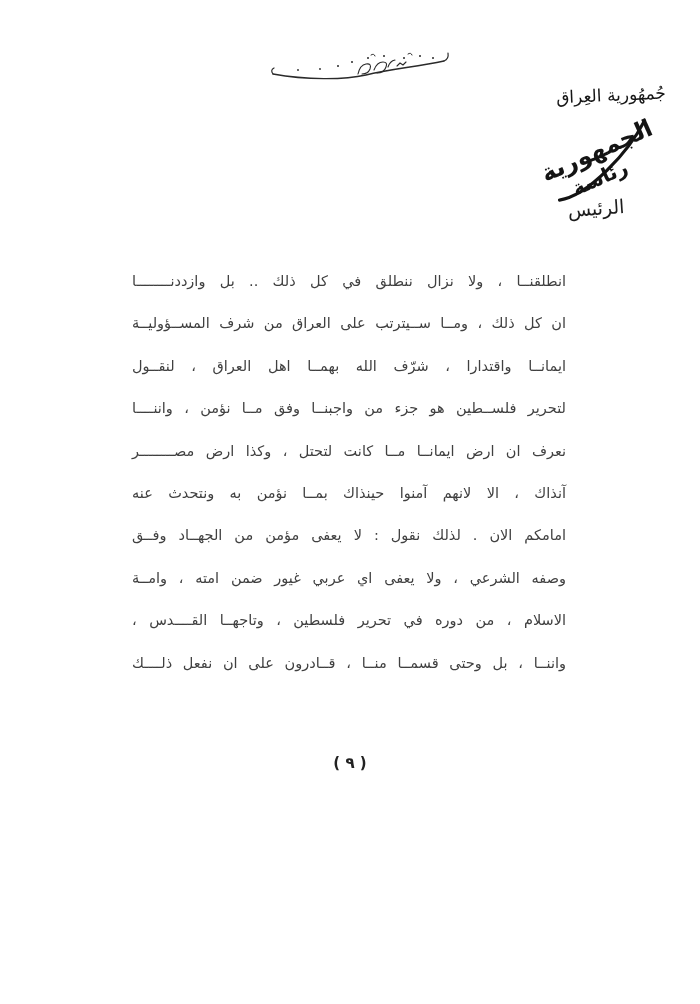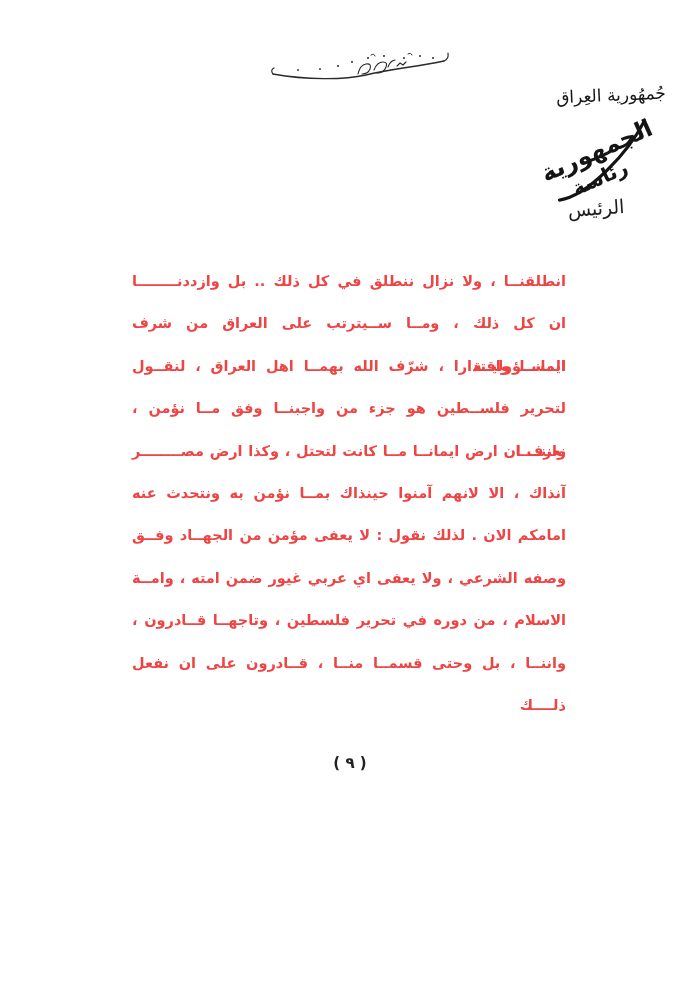--- a/index.html
+++ b/index.html
@@ -48,22 +48,22 @@
     transform:rotate(-4deg);
     color:#1d1d1d;
     white-space:nowrap;
   }
   
   .body-text{
     position:absolute;left:132px;top:260px;width:434px;
   }
   .line{
     height:42.4px;line-height:42.4px;
-    font-size:14.5px;font-weight:bold;
-    color:#ef4444;
+    font-size:14.5px;font-weight:normal;
+    color:#404040;
     text-align:justify;
     -moz-text-align-last:justify;
     text-align-last:justify;
   }
   
   .page-number{
     position:absolute;left:0;top:754px;width:700px;
     text-align:center;
     font-size:15px;font-weight:bold;
     letter-spacing:2px;
@@ -114,19 +114,19 @@
 
   <div class="body-text">
     <div class="line">انطلقنــا ، ولا نزال ننطلق في كل ذلك .. بل وازددنــــــــا</div>
     <div class="line">ان كل ذلك ، ومــا ســيترتب على العراق من شرف المســؤوليــة</div>
     <div class="line">ايمانــا واقتدارا ، شرّف الله بهمــا اهل العراق ، لنقــول</div>
     <div class="line">لتحرير فلســطين هو جزء من واجبنــا وفق مــا نؤمن ، واننــــا</div>
     <div class="line">نعرف ان ارض ايمانــا مــا كانت لتحتل ، وكذا ارض مصــــــــر</div>
     <div class="line">آنذاك ، الا لانهم آمنوا حينذاك بمــا نؤمن به ونتحدث عنه</div>
     <div class="line">امامكم الان . لذلك نقول : لا يعفى مؤمن من الجهــاد وفــق</div>
     <div class="line">وصفه الشرعي ، ولا يعفى اي عربي غيور ضمن امته ، وامــة</div>
-    <div class="line">الاسلام ، من دوره في تحرير فلسطين ، وتاجهــا قــادرون ،</div>
+    <div class="line">الاسلام ، من دوره في تحرير فلسطين ، وتاجهــا القــــدس ،</div>
     <div class="line">واننــا ، بل وحتى قسمــا منــا ، قــادرون على ان نفعل ذلــــك</div>
   </div>
 
   <div class="page-number">( ٩ )</div>
 
 </div>
 
 </body></html>

